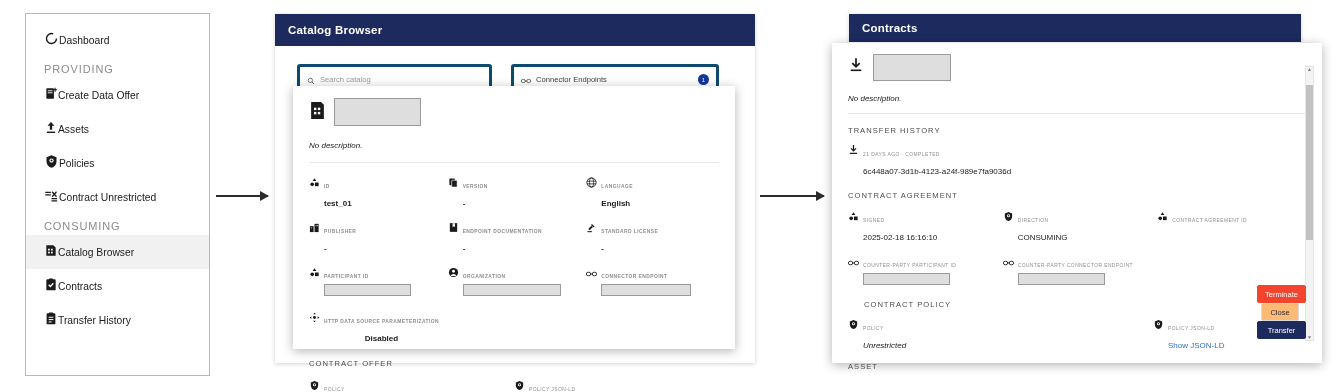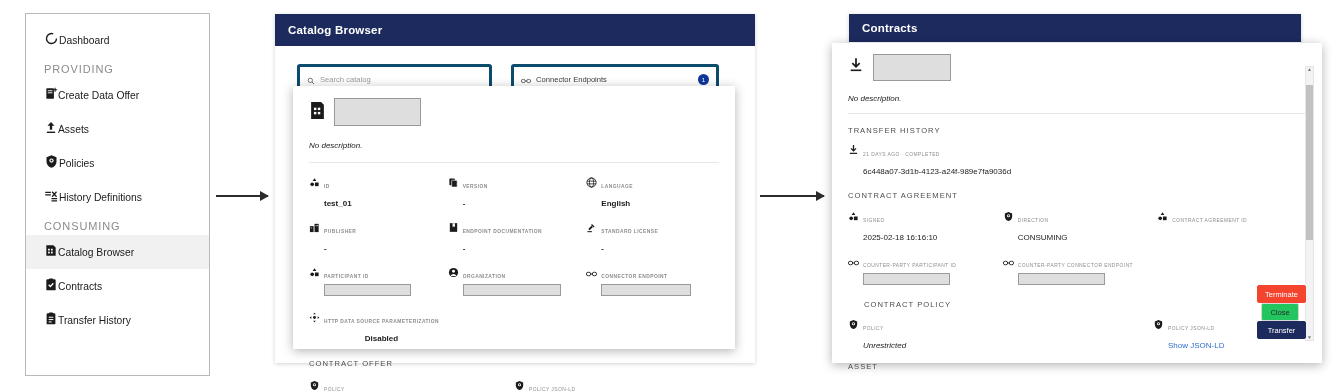--- a/index.html
+++ b/index.html
@@ -22,21 +22,21 @@
   .fld-val.ital{font-style:italic;}
   .fld-val.link{color:#2f6fd0;}
   .fld{display:flex;gap:4px;align-items:flex-start;}
   .redact{display:inline-block;background:#dedede;border:1px solid #9a9a9a;height:10px;}
   .ico{flex:0 0 auto;display:block;}
   .hr{height:1px;background:#e8e8e8;}
 
   
   .btn{font-size:7.5px;border-radius:2px;display:inline-flex;align-items:center;
        justify-content:center;cursor:pointer;}
-  .btn-plain{background:#22c55e;border:1px solid #d8d8d8;color:#2c2c2c;}
+  .btn-plain{background:#fdba74;border:1px solid #d8d8d8;color:#2c2c2c;}
   .btn-primary{background:#1c2a5e;border:1px solid #1c2a5e;color:#fff;}
   .btn-danger{background:#f4442e;border:1px solid #f4442e;color:#fff;}
 
   
   #sidebar{left:25px;top:13px;width:183px;height:361px;border:1px solid #b9b9b9;background:#fff;}
   .nav-item{display:flex;align-items:center;height:34px;padding-left:18px;cursor:pointer;}
   .nav-item.active{background:#f1f1f1;}
   .nav-label{font-size:10.3px;color:#202020;}
   .nav-group{font-size:11px;letter-spacing:.9px;color:#8b8b8b;padding-left:18px;
              margin:6px 0 3px;text-transform:uppercase;}
@@ -123,21 +123,21 @@
       </span>
       <span class="nav-label">Policies</span>
     </div>
 
     <div class="nav-item">
       <span class="ico">
         <svg width="15" height="15" viewBox="0 0 24 24">
             <path d="M2 7h9M2 11h9M13 6l7 8M20 6l-7 8M12 17h9M12 20.5h9" stroke="#1b1b1b" stroke-width="2" fill="none"></path>
           </svg>
       </span>
-      <span class="nav-label">History Definitions</span>
+      <span class="nav-label">Contract Unrestricted</span>
     </div>
 
     <div class="nav-group">CONSUMING</div>
 
     <div class="nav-item active">
       <span class="ico">
         <svg width="14" height="15" viewBox="0 0 24 24">
             <path d="M4 3h12l4 4v14H4z" fill="#1b1b1b"></path>
             <rect x="7" y="9" width="3" height="3" fill="#fff"></rect>
             <rect x="12" y="9" width="3" height="3" fill="#fff"></rect>

